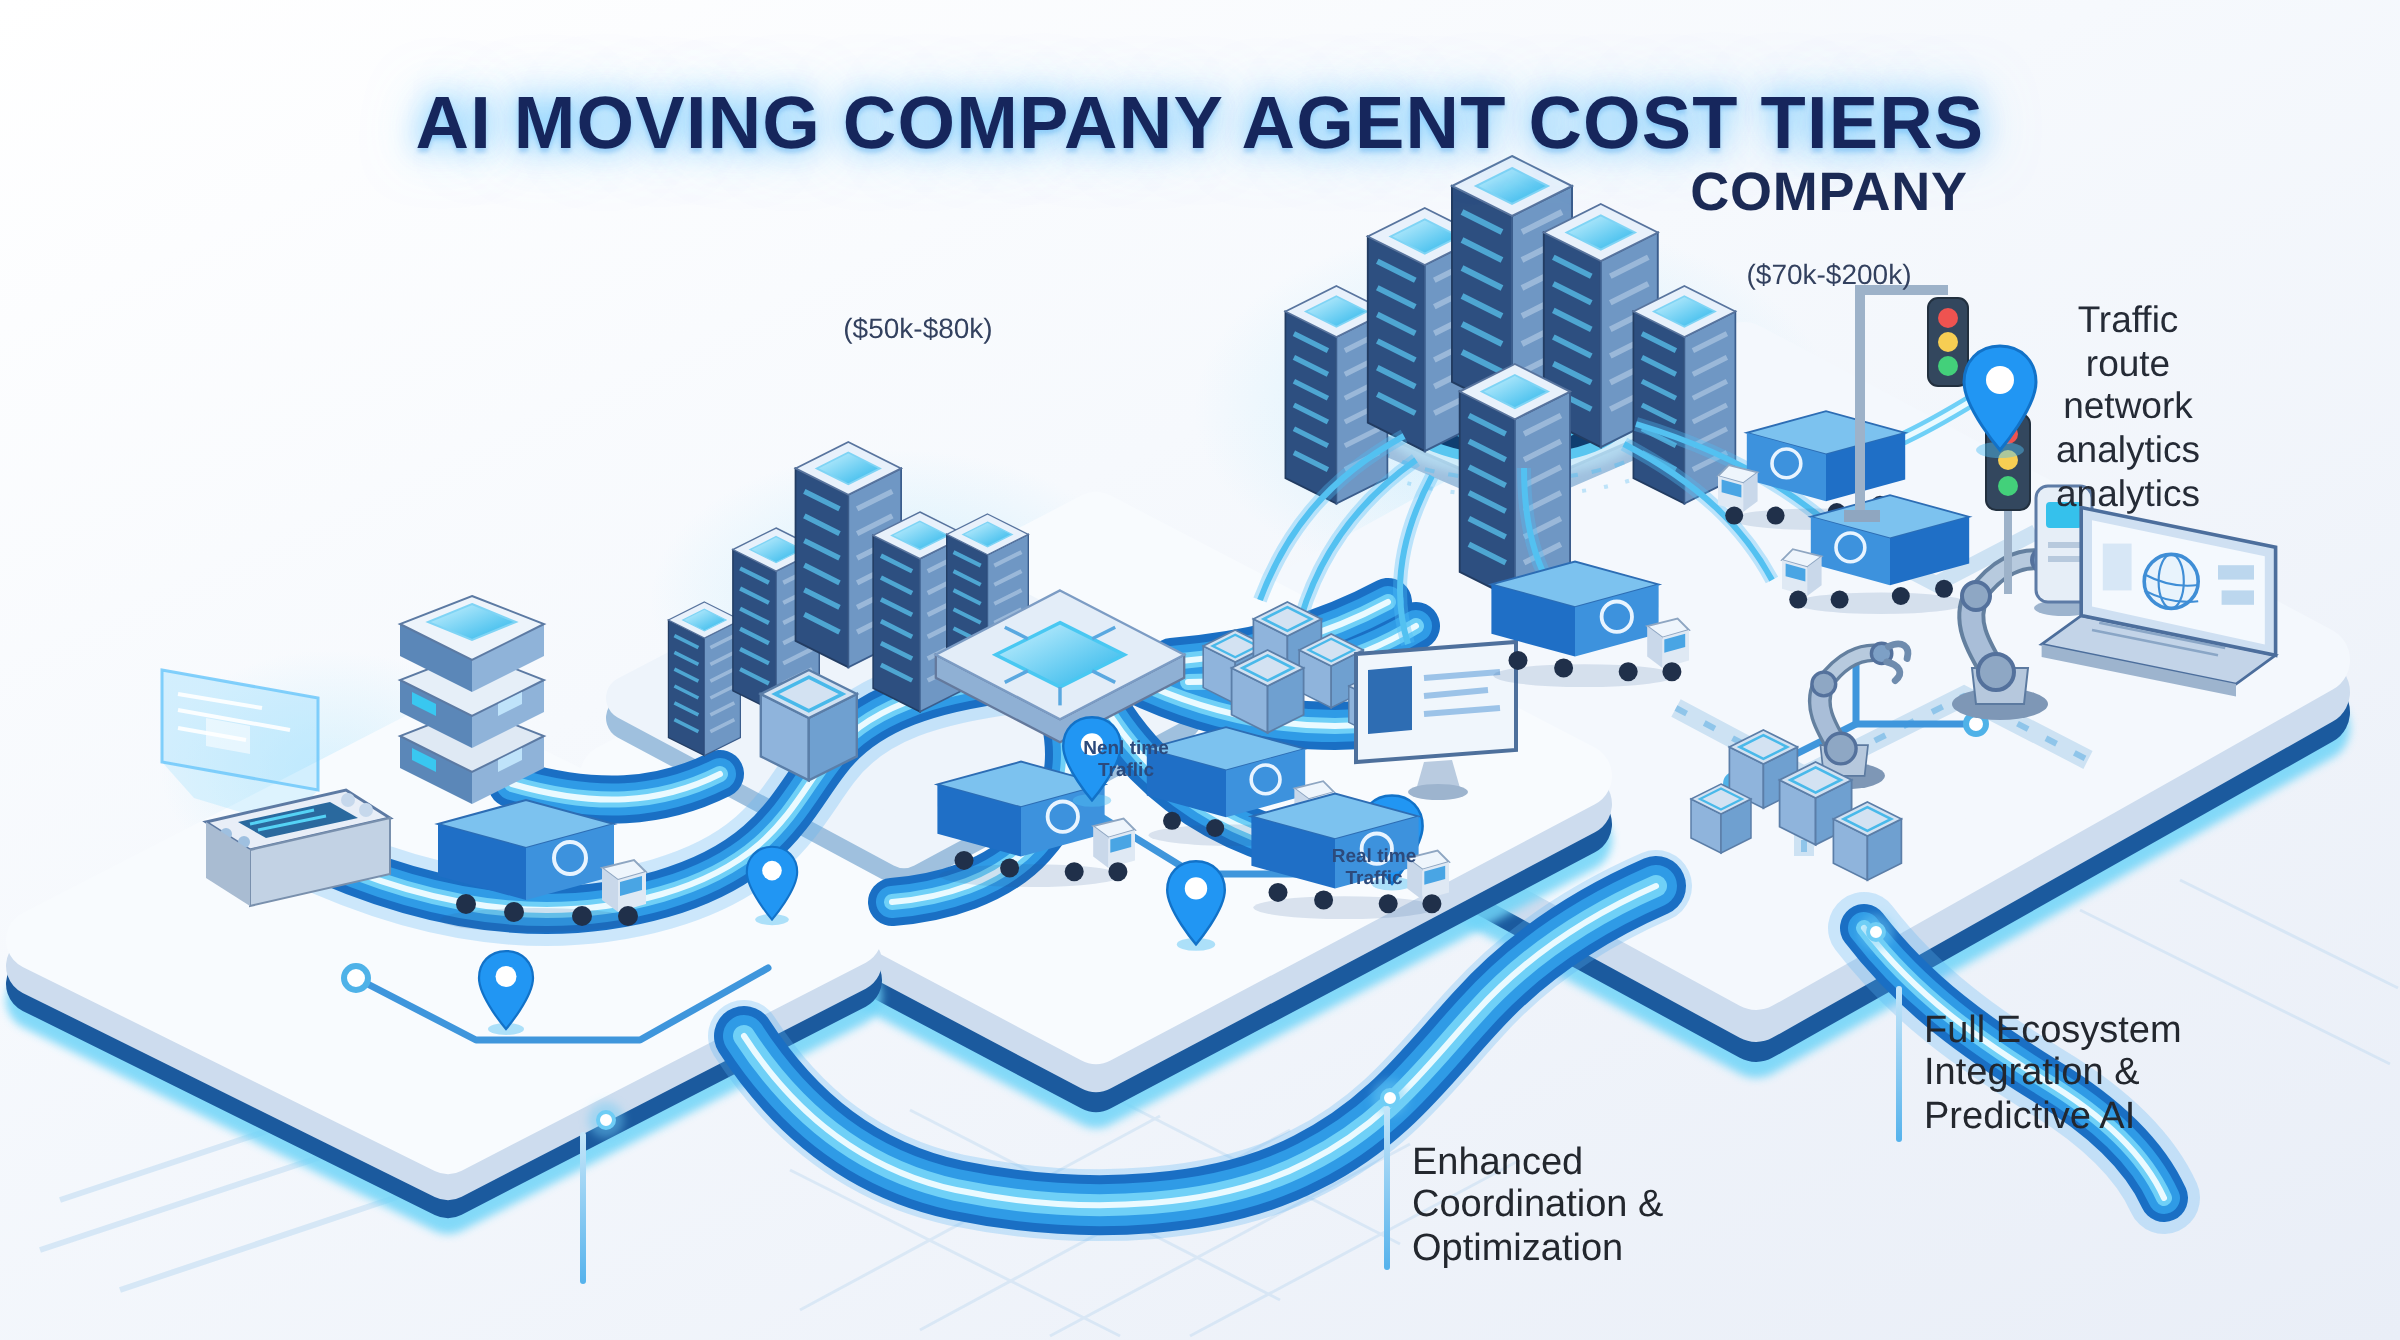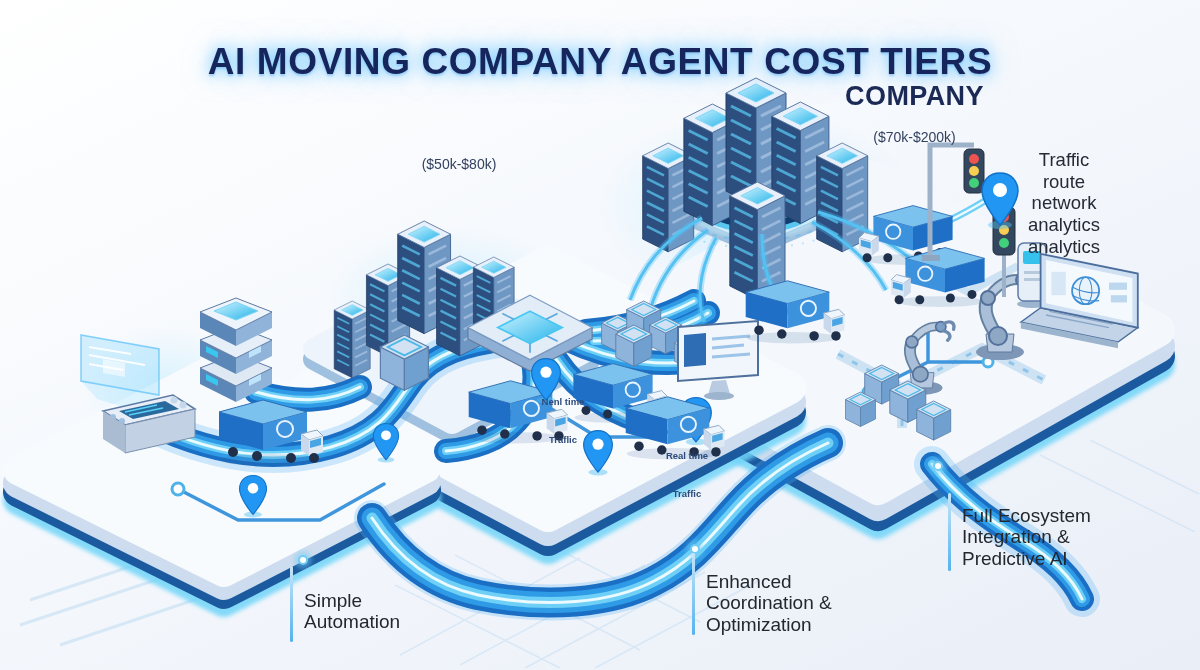--- a/index.html
+++ b/index.html
@@ -22,21 +22,21 @@
   .note{position:absolute;}
   .note .tick{position:absolute;left:0;width:3px;background:linear-gradient(#c6e6f9,#55b2ec);border-radius:2px;}
   .note .txt{margin-left:14px;font-size:19px;line-height:1.12;color:#23272e;font-weight:500;}
   .note-1{left:290px;top:590px;width:130px;}
   .note-1 .tick{top:-24px;height:76px;}
   .note-2{left:692px;top:571px;width:165px;}
   .note-2 .tick{top:-18px;height:82px;}
   .note-3{left:948px;top:505px;width:165px;}
   .note-3 .tick{top:-12px;height:78px;}
   .tiny{position:absolute;font-size:9.5px;font-weight:700;color:#2c4a7c;text-align:center;line-height:1.2;}
-  .tiny span{display:block;margin-top:27px;}
+  .tiny span{display:block;}
   .tiny-1{left:532px;top:369px;width:62px;}
   .tiny-2{left:652px;top:423px;width:70px;}
 </style>
 </head>
 <body>
 
 <div class="stage">
 
 <svg viewBox="0 0 1200 670" width="1200" height="670">
   <defs>
@@ -485,21 +485,20 @@
 <div class="side-note">
   <span>Traffic</span>
   <span>route</span>
   <span>network</span>
   <span>analytics</span>
   <span>analytics</span>
 </div>
 
 <div class="note note-1">
   <span class="tick"></span>
-  <div class="txt">Simple Automation</div>
 </div>
 <div class="note note-3">
   <span class="tick"></span>
   <div class="txt">Full Ecosystem Integration &amp; Predictive AI</div>
 </div>
 <div class="note note-2">
   <span class="tick"></span>
   <div class="txt">Enhanced Coordination &amp; Optimization</div>
 </div>
 

